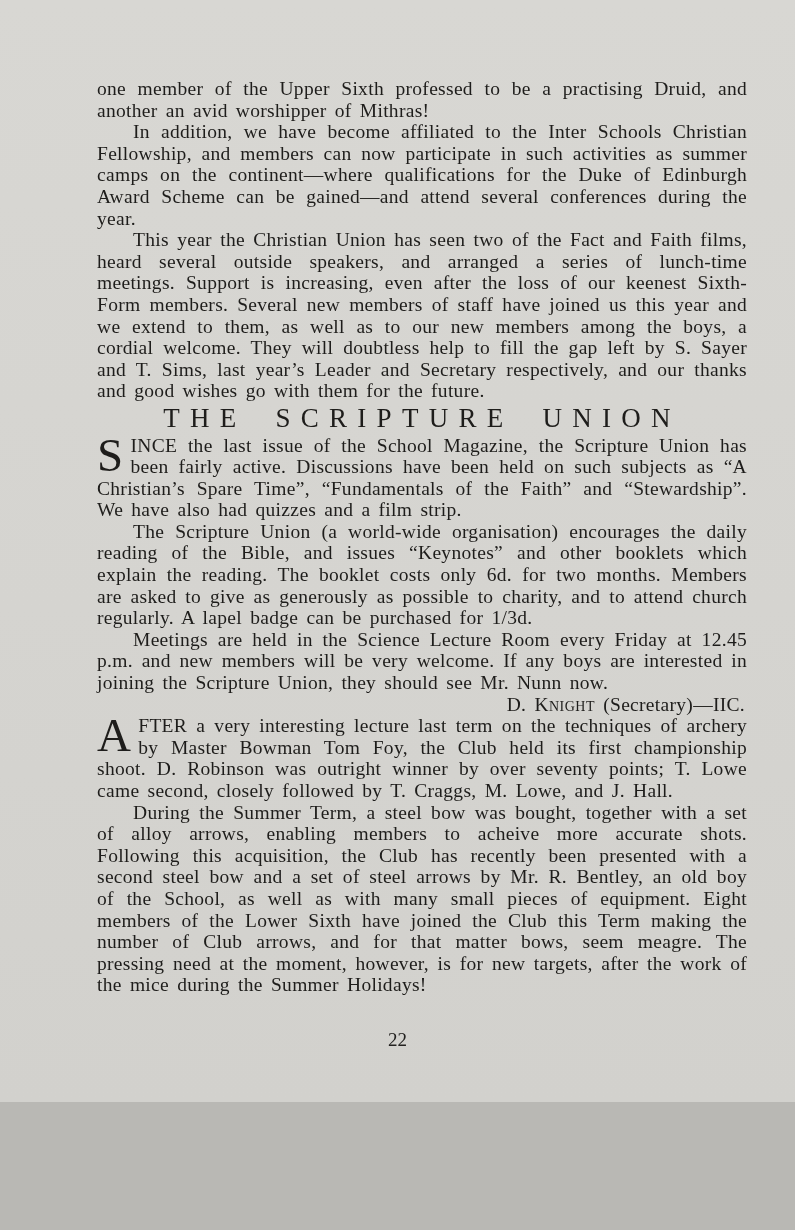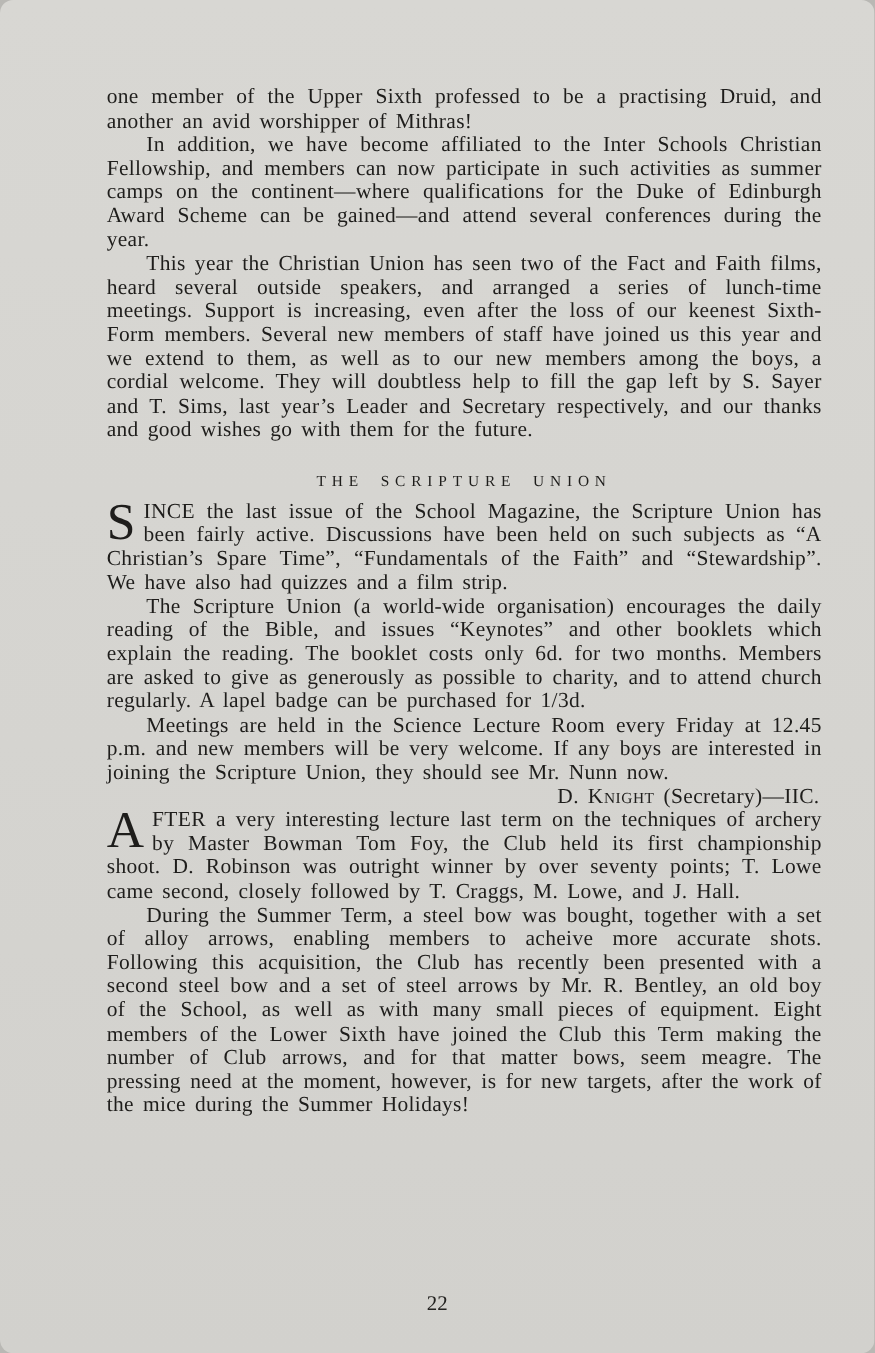--- a/index.html
+++ b/index.html
@@ -3,27 +3,26 @@
 <meta charset="utf-8">
 <style>
   html, body {
     margin: 0;
     padding: 0;
     background: #b9b8b4;
   }
   .page {
     position: relative;
     width: 795px;
-    height: 1230px;
+    height: 1102px;
     margin: 0 auto;
     background: linear-gradient(180deg, #d8d7d3 0%, #d5d4d0 55%, #d2d1cd 100%);
     overflow: hidden;
     font-family: "Liberation Serif", "DejaVu Serif", serif;
     color: #1e1d1b;
-    border-radius: 12px;
   }
   .content {
     position: absolute;
     left: 97px;
     top: 78px;
     width: 650px;
     font-size: 19.5px;
     line-height: 21.6px;
     text-align: justify;
     letter-spacing: 0.3px;
@@ -33,41 +32,41 @@
   .indent { text-indent: 36px; }
   .signature {
     text-align: right;
     padding-right: 2px;
   }
   .sc {
     font-variant: small-caps;
     letter-spacing: 0.5px;
   }
   .section-heading {
-    font-size: 14px;
+    font-size: 27px;
     font-weight: 400;
     text-align: center;
     text-indent: 0;
     letter-spacing: 0.38em;
     word-spacing: 0.45em;
-    margin: 26px 0 5px;
+    margin: 6px 0 5px;
   }
   .dropcap {
     float: left;
     font-size: 47px;
     line-height: 36px;
     height: 39px;
     padding: 2px 7px 0 0;
   }
   .dc-para { text-indent: 0; }
   .page-number {
     position: absolute;
     left: 0;
     right: 0;
-    bottom: 33px;
+    bottom: 51px;
     text-align: center;
     font-size: 19px;
     color: #232220;
   }
   section::after { 
     content: "";
     display: block;
     clear: both;
   }
 </style>

